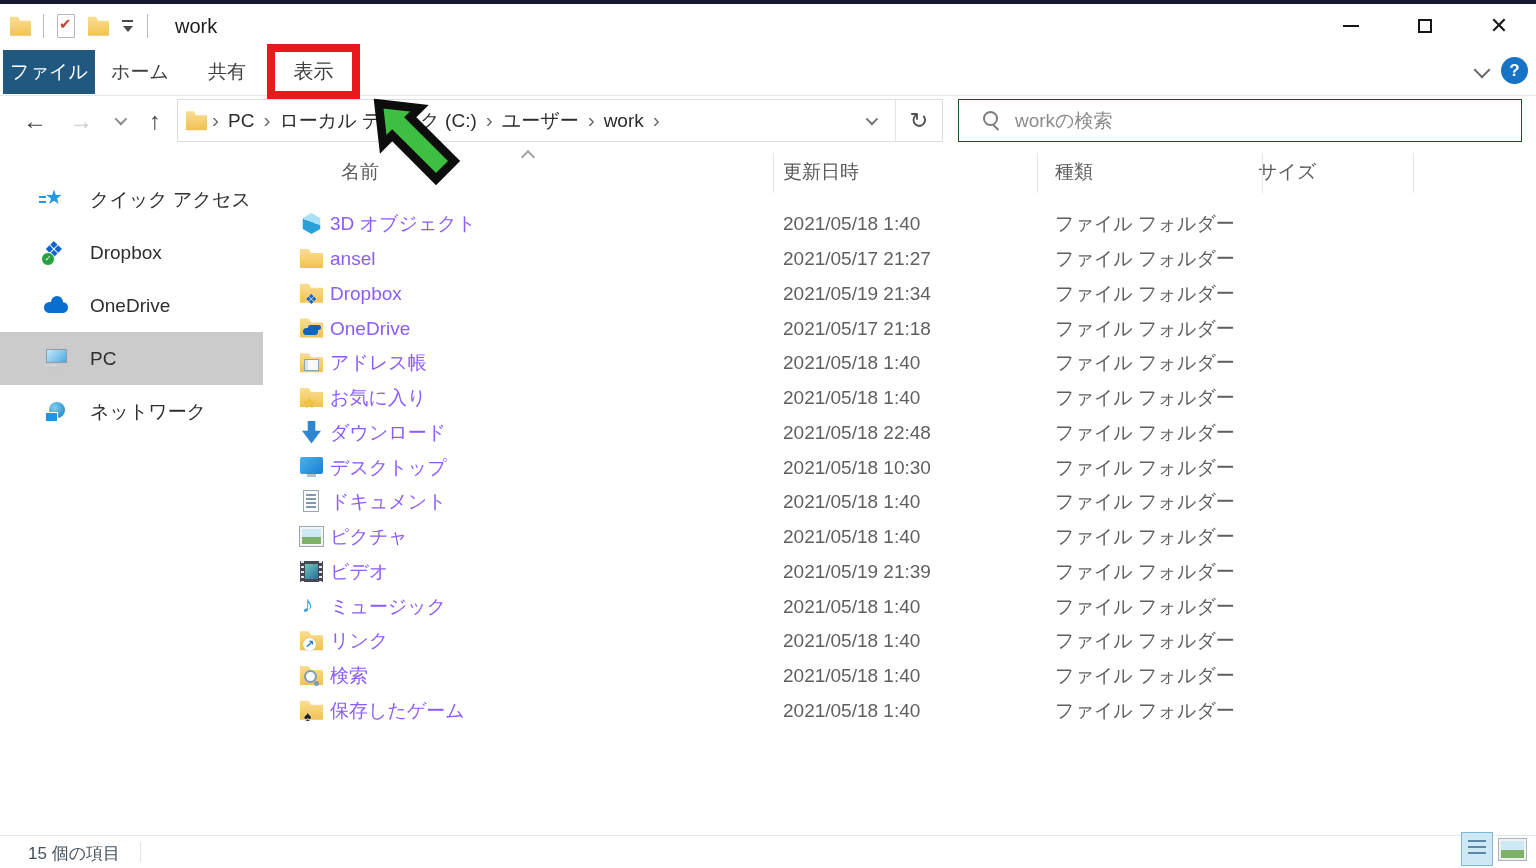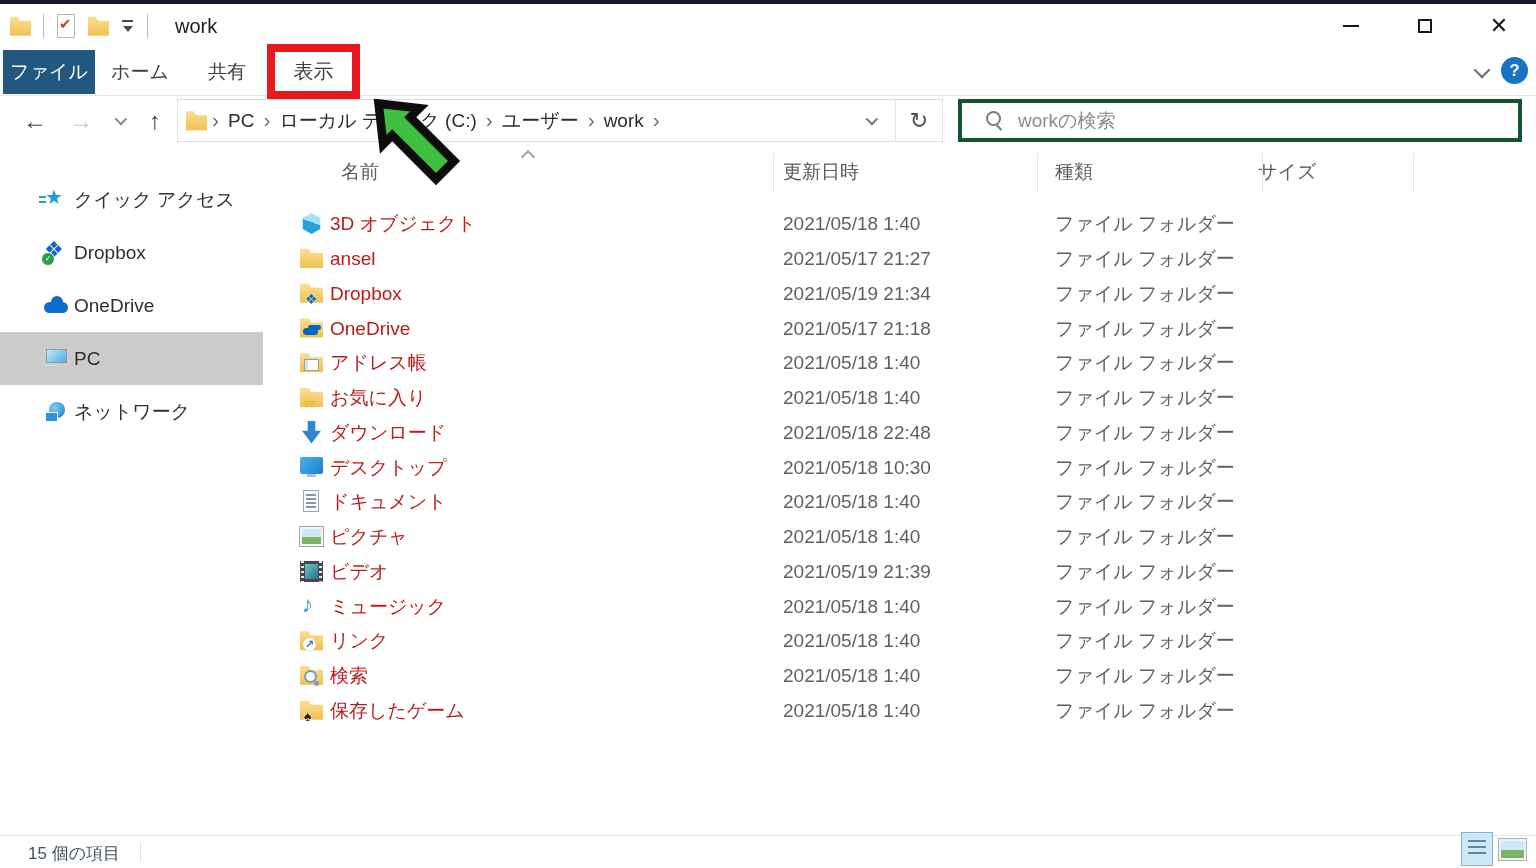--- a/index.html
+++ b/index.html
@@ -71,30 +71,30 @@
   .addressbar { position:absolute; left:177px; top:3px; width:766px; height:43px; border:1px solid #dedede; background:#fff; display:flex; align-items:center; }
   .addr-folder { margin-left:8px; }
   .crumbs { display:flex; align-items:center; height:100%; flex:1; overflow:hidden; }
   .crumb { font-size:19px; color:#2b2b2b; padding:0 4px; white-space:nowrap; }
   .crumb-sep { font-size:21px; color:#6b6b6b; padding:0 5px; transform:translateY(-1px); }
   .addr-dd { width:50px; height:100%; display:flex; align-items:center; justify-content:center; }
   .addr-dd i { width:9px; height:9px; border-right:2px solid #777; border-bottom:2px solid #777; transform:rotate(45deg) translateY(-2px); }
   .addr-split { width:1px; height:100%; background:#e3e3e3; }
   .addr-refresh { width:46px; height:100%; display:flex; align-items:center; justify-content:center; font-size:22px; color:#4f4f4f; }
 
-  .searchbox { position:absolute; left:958px; top:3px; width:564px; height:43px; border:4px solid #14532d; background:#fff; display:flex; align-items:center; }
+  .searchbox { position:absolute; left:958px; top:3px; width:564px; height:43px; border:1px solid #14532d; background:#fff; display:flex; align-items:center; }
   .search-mag { position:relative; width:22px; height:22px; margin:0 12px 0 22px; }
   .search-mag::before { content:""; position:absolute; left:2px; top:1px; width:11px; height:11px; border:2px solid #7c7c7c; border-radius:50%; }
   .search-mag::after { content:""; position:absolute; left:14px; top:14px; width:2px; height:7px; background:#7c7c7c; transform:rotate(-45deg); }
   .searchbox input { border:none; outline:none; flex:1; font-family:inherit; font-size:19px; color:#3a3a3a; background:transparent; }
   .searchbox input::placeholder { color:#8a8a8a; opacity:1; }
 
   
   .sidebar { left:0; top:145px; width:263px; height:690px; background:#fff; padding-top:28px; }
-  .side-item { height:53px; display:flex; align-items:center; padding-left:44px; gap:7px; font-size:19px; color:#2e2e2e; }
+  .side-item { height:53px; display:flex; align-items:center; padding-left:44px; gap:23px; font-size:19px; color:#2e2e2e; }
   .side-item[data-selected="true"] { background:#cbcbcb; }
   .side-sep { left:263px; top:145px; width:1px; height:690px; background:#e4e4e4; }
 
   
   [data-icon="quick-access"]::after { content:"\2605"; position:absolute; left:1px; top:-3px; font-size:20px; color:#259ae3; }
   [data-icon="quick-access"]::before { content:""; position:absolute; left:-5px; top:8px; width:7px; height:2px; background:#259ae3; box-shadow:0 5px 0 #259ae3; }
   [data-icon="dropbox"]::before { content:"\2756"; position:absolute; left:0; top:-4px; font-size:22px; color:#0b64d4; }
   [data-icon="dropbox"]::after { content:"\2713"; position:absolute; left:-3px; bottom:-2px; width:12px; height:12px; border-radius:50%; background:#27a046; border:1px solid #fff; color:#fff; font-size:8px; line-height:11px; text-align:center; }
   [data-icon="onedrive"]::before { content:""; position:absolute; left:0; bottom:4px; width:24px; height:11px; border-radius:8px; background:#0a6ed1; }
   [data-icon="onedrive"]::after { content:""; position:absolute; left:7px; top:2px; width:12px; height:12px; border-radius:50%; background:#0a6ed1; }
@@ -110,21 +110,21 @@
   .colheaders { position:absolute; left:0; top:0; width:100%; height:55px; }
   .colhead { position:absolute; top:14px; font-size:19px; color:#5c5c5c; }
   .ch-name { left:33px;margin-left:45px; } .ch-date { left:520px; } .ch-type { left:792px; } .ch-size { left:967px;margin-left:28px; }
   .ch-sep { position:absolute; top:8px; width:1px; height:40px; background:#e7e7e7; }
   .sort-caret { position:absolute; left:260px; top:7px; width:10px; height:10px; border-left:2px solid #a2a2a2; border-top:2px solid #a2a2a2; transform:rotate(45deg); }
 
   .rows { position:absolute; left:0; top:62px; width:100%; }
   .row { position:relative; height:34.75px; }
   .row .icon { position:absolute; left:37px; top:5px; }
   .cell { position:absolute; top:50%; transform:translateY(-50%); font-size:19px; white-space:nowrap; }
-  .cell.name { left:67px; color:#b91c1c; }
+  .cell.name { left:67px; color:#8b5cf6; }
   .cell.date { left:520px; color:#5f5f5f; }
   .cell.type { left:792px; color:#5f5f5f; }
 
   
   [data-icon="3d"]::before { content:""; position:absolute; inset:1px 2px; background:linear-gradient(200deg,#a8e0f7 0 45%,#2aa0d8 45%); clip-path:polygon(50% 0,96% 24%,96% 76%,50% 100%,4% 76%,4% 24%); }
   [data-icon="dropbox-folder"]::after { content:"\2756"; position:absolute; left:5px; bottom:-2px; font-size:14px; color:#1565c0; text-shadow:0 0 2px #fff; }
   [data-icon="onedrive-folder"]::after { content:""; position:absolute; left:3px; bottom:4px; width:15px; height:7px; border-radius:6px; background:#0a64c2; box-shadow:4px -4px 0 -1px #0a64c2; }
   [data-icon="addressbook-folder"]::after { content:""; position:absolute; left:4px; bottom:3px; width:13px; height:10px; background:#fbfbfb; border:1px solid #90a4b8; box-shadow:inset 3px 0 0 #d8e4f0; }
   [data-icon="favorites-folder"]::after { content:"\2605"; position:absolute; left:3px; bottom:-2px; font-size:14px; color:#f3c73e; text-shadow:0 0 1px #c79a2b; }
   [data-icon="downloads"]::before { content:""; position:absolute; inset:0 2px; background:#2f86d0; clip-path:polygon(30% 0,70% 0,70% 45%,100% 45%,50% 100%,0 45%,30% 45%); }

